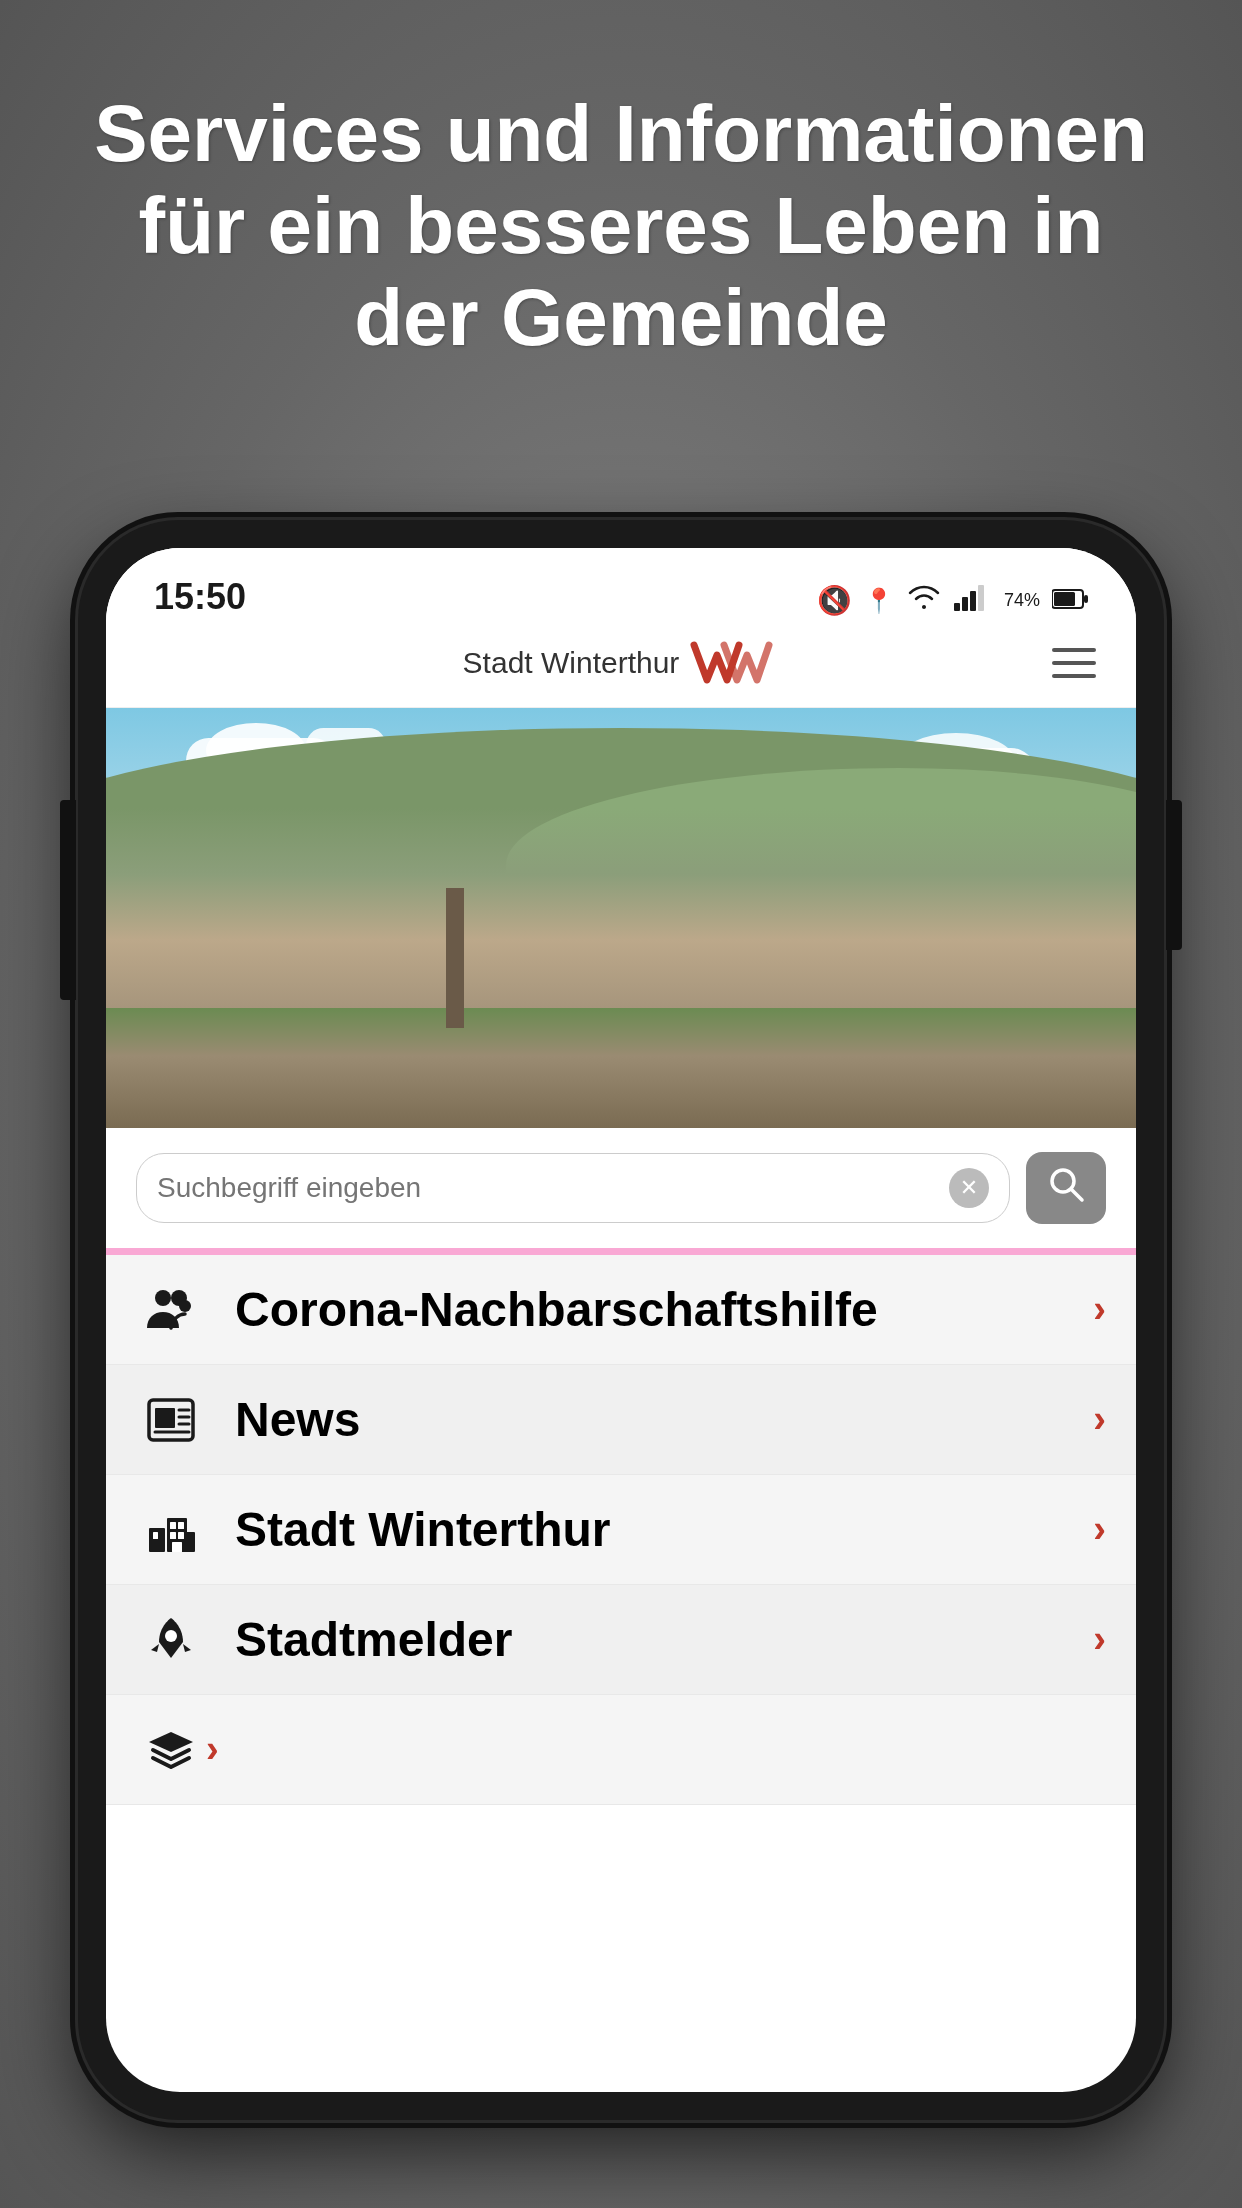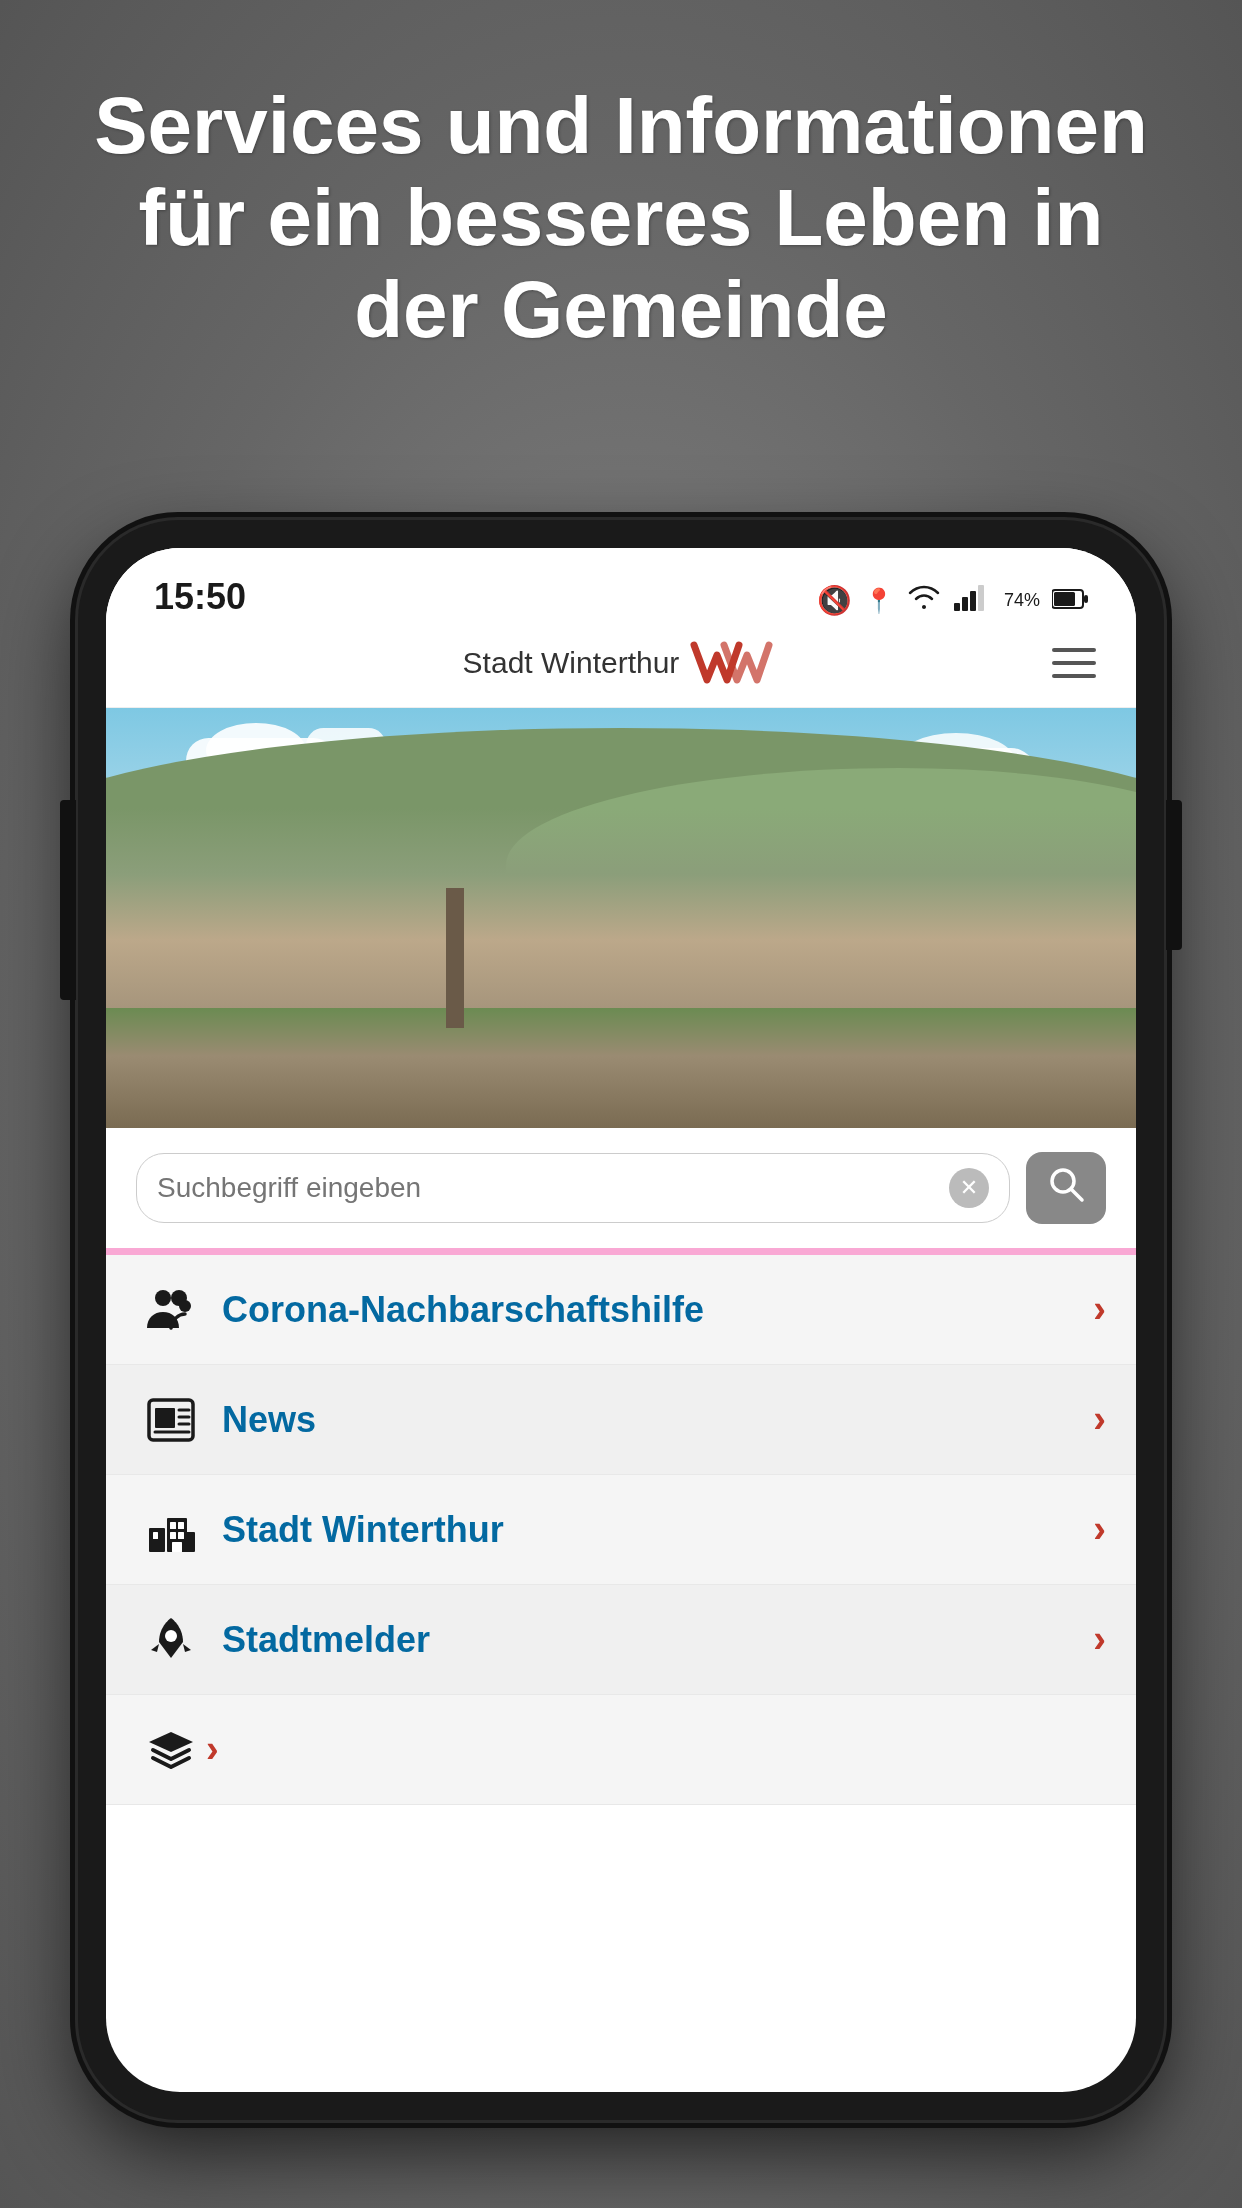--- a/index.html
+++ b/index.html
@@ -16,21 +16,21 @@
     
     .bg {
       position: absolute;
       inset: 0;
       background: radial-gradient(ellipse at center, #888 0%, #666 60%, #555 100%);
     }
 
     
     .header-text {
       position: absolute;
-      top: 80px;
+      top: 88px;
       left: 0;
       right: 0;
       text-align: center;
       color: white;
       font-size: 80px;
       font-weight: 900;
       line-height: 1.15;
       padding: 0 80px;
       text-shadow: 1px 1px 3px rgba(0,0,0,0.3);
     }
@@ -280,24 +280,24 @@
     }
 
     .menu-icon svg {
       width: 52px;
       height: 52px;
       fill: #1a1a1a;
     }
 
     .menu-label {
       flex: 1;
-      font-size: 36px;
+      font-size: 48px;
       font-weight: 600;
-      color: #0369a1;
-      margin-left: 16px;
+      color: #000000;
+      margin-left: 29px;
     }
 
     .menu-chevron {
       color: #c0392b;
       font-size: 38px;
       font-weight: 700;
     }
   </style>
 </head>
 <body>

